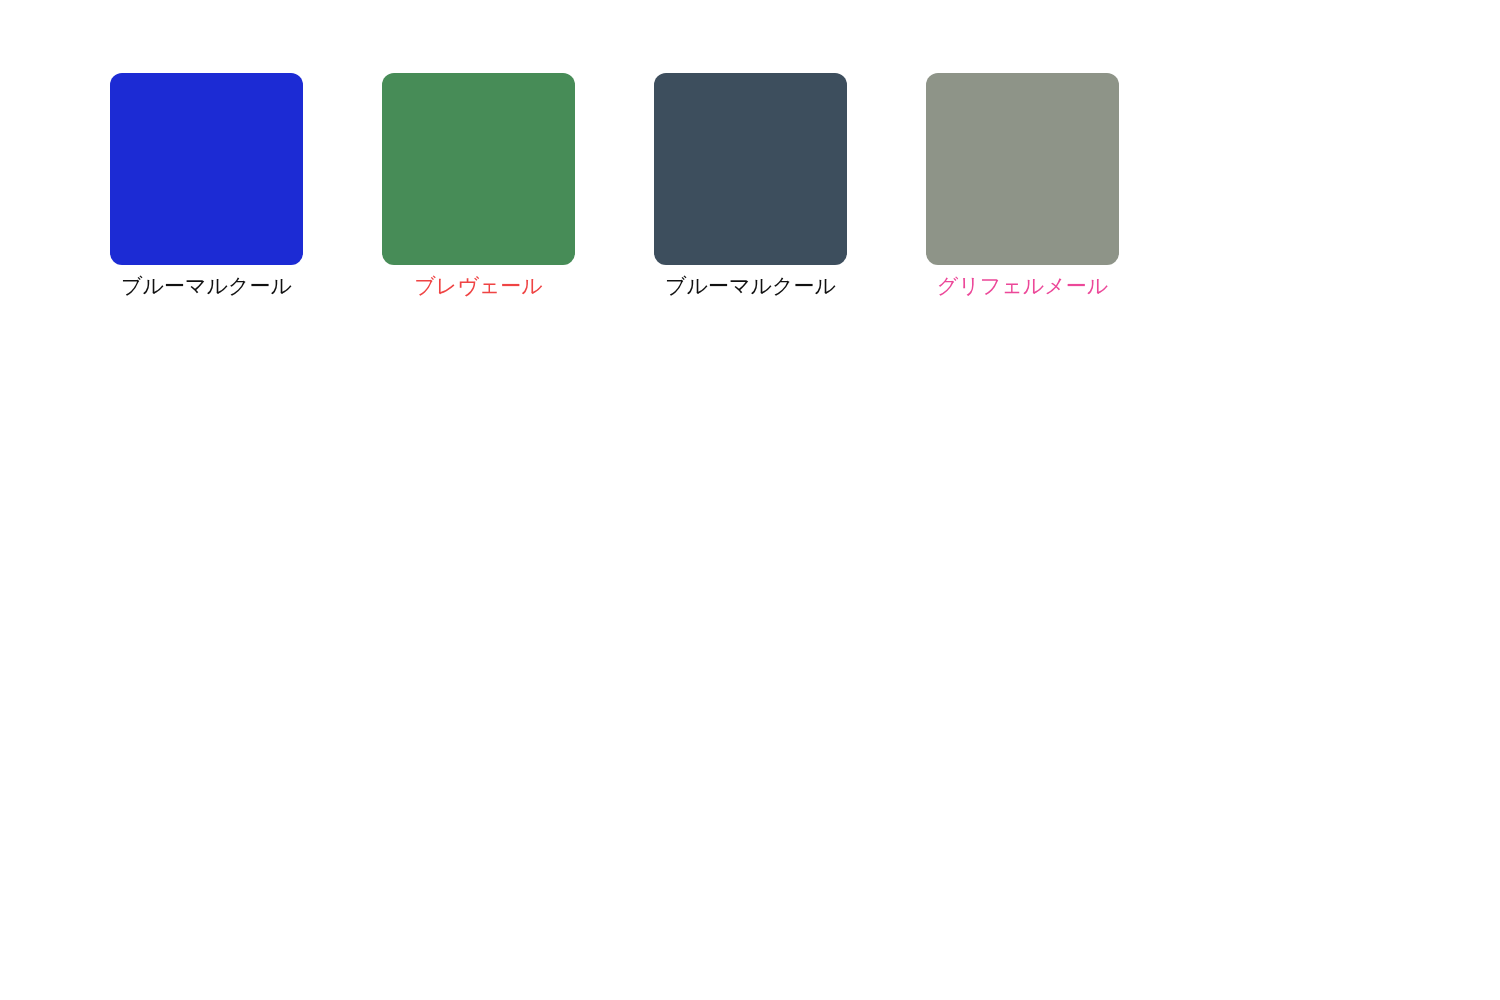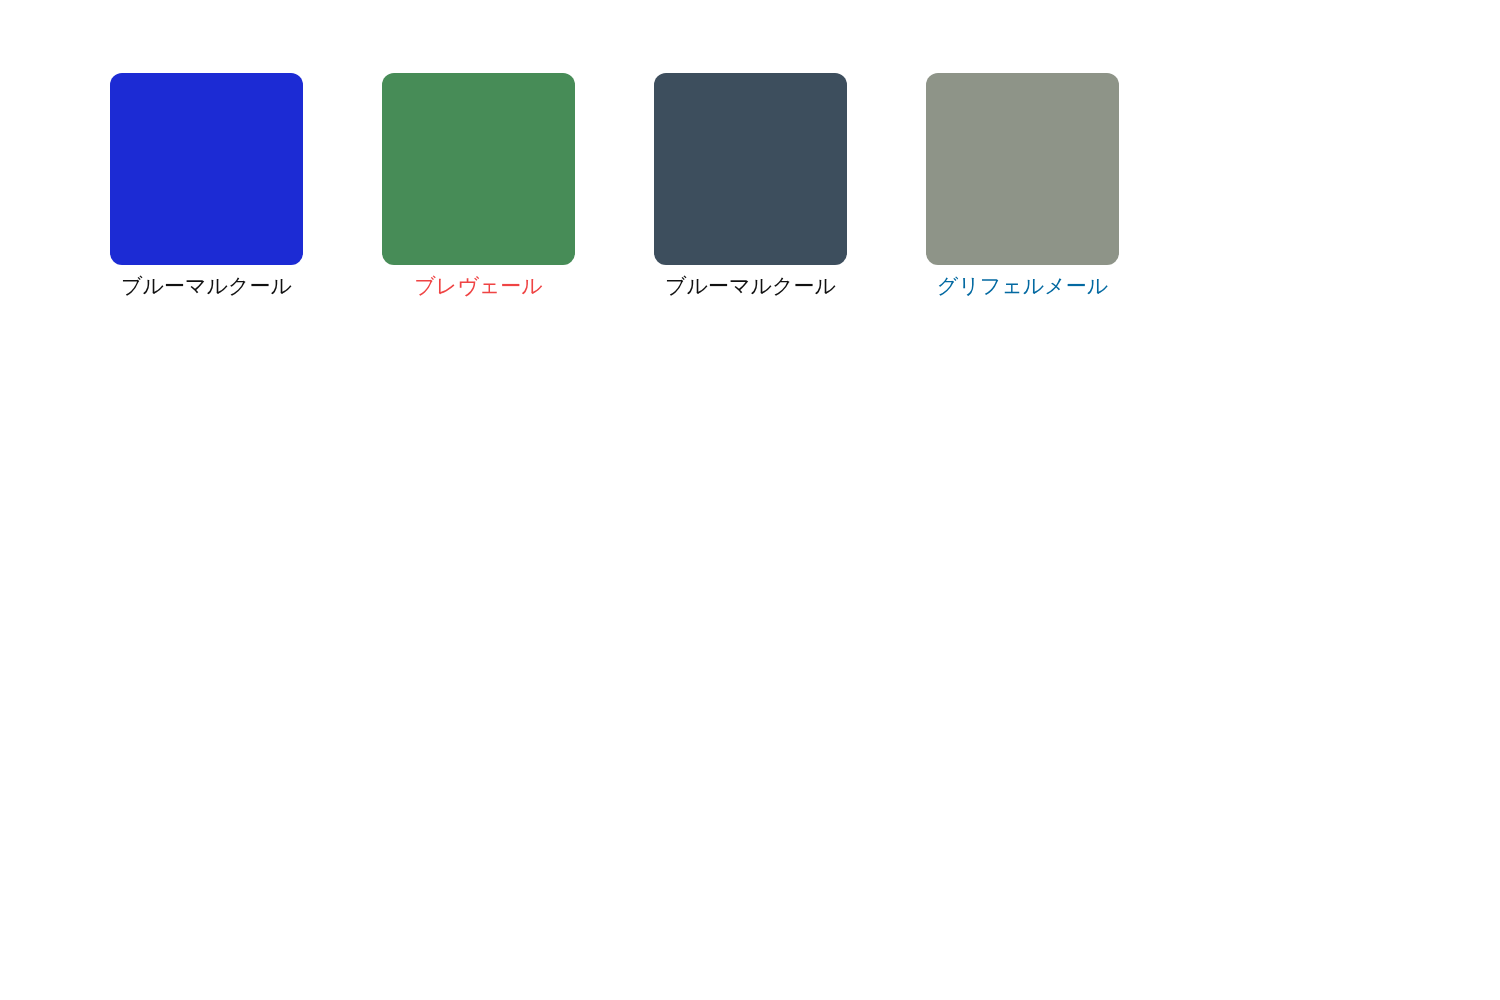--- a/index.html
+++ b/index.html
@@ -76,17 +76,17 @@
       <div class="swatch-label" style="color: #ef4444;">ブレヴェール</div>
     </div>
 
     <div class="swatch-card">
       <div class="swatch-chip" style="background: rgb(61, 78, 93);"></div>
       <div class="swatch-label" style="color: rgb(17, 17, 17);">ブルーマルクール</div>
     </div>
 
     <div class="swatch-card">
       <div class="swatch-chip" style="background: rgb(142, 148, 136);"></div>
-      <div class="swatch-label" style="color: #0369a1;">グリフェルメール</div>
+      <div class="swatch-label" style="color: #ec4899;">グリフェルメール</div>
     </div>
 
   </div>
 </div>
 
 </body></html>

